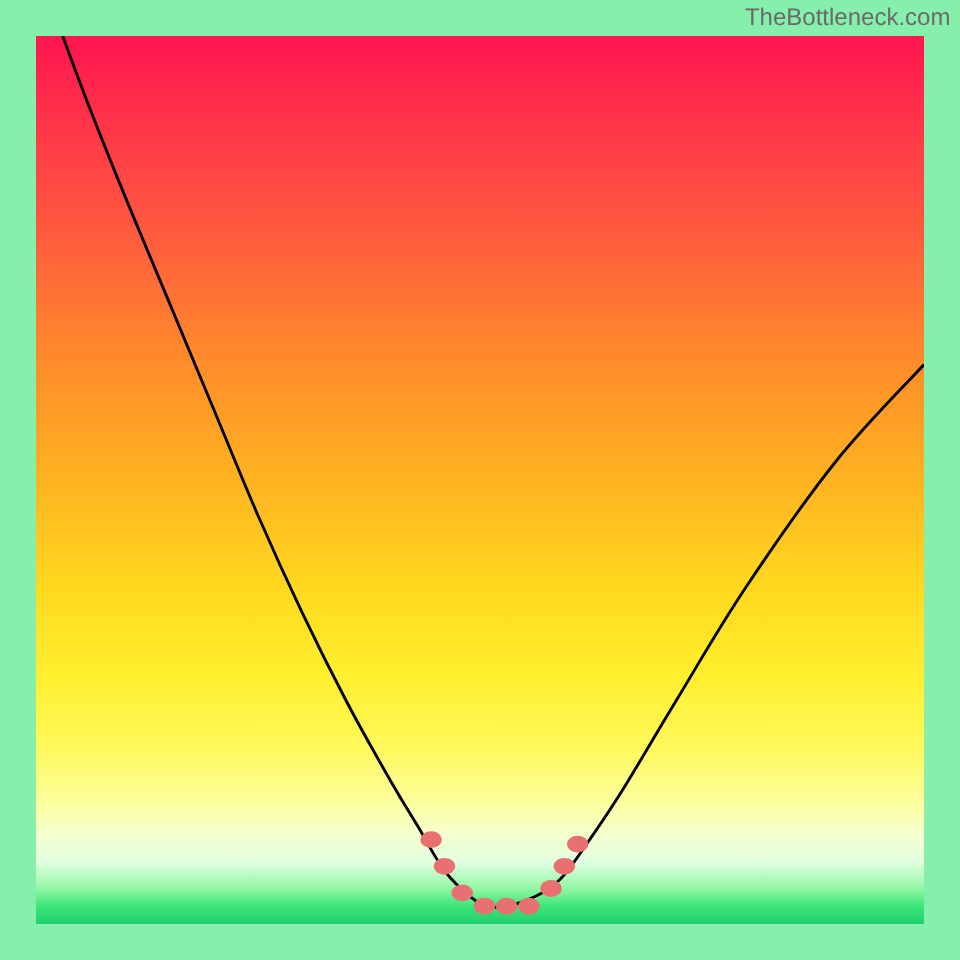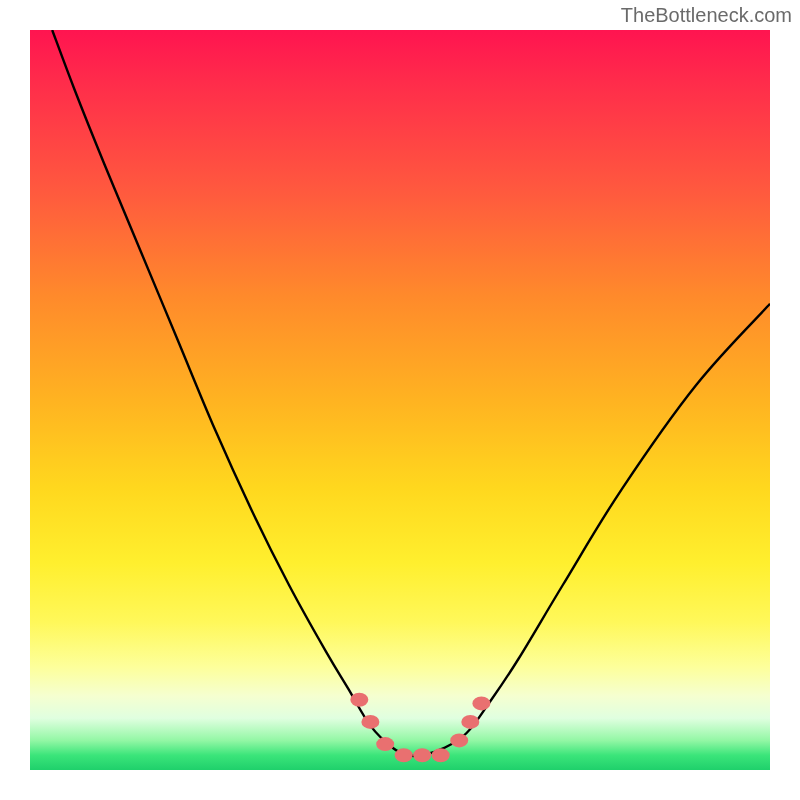--- a/index.html
+++ b/index.html
@@ -9,21 +9,21 @@
     height: 800px;
     overflow: hidden;
     background: #000;
     font-family: Arial, Helvetica, sans-serif;
   }
   .frame {
     position: absolute;
     top: 0; left: 0;
     width: 800px;
     height: 800px;
-    background: #ffffff;
+    background: #86efac;
   }
   .plot {
     position: absolute;
     top: 30px;
     left: 30px;
     width: 740px;
     height: 740px;
     overflow: hidden;
   }
   .grad {

